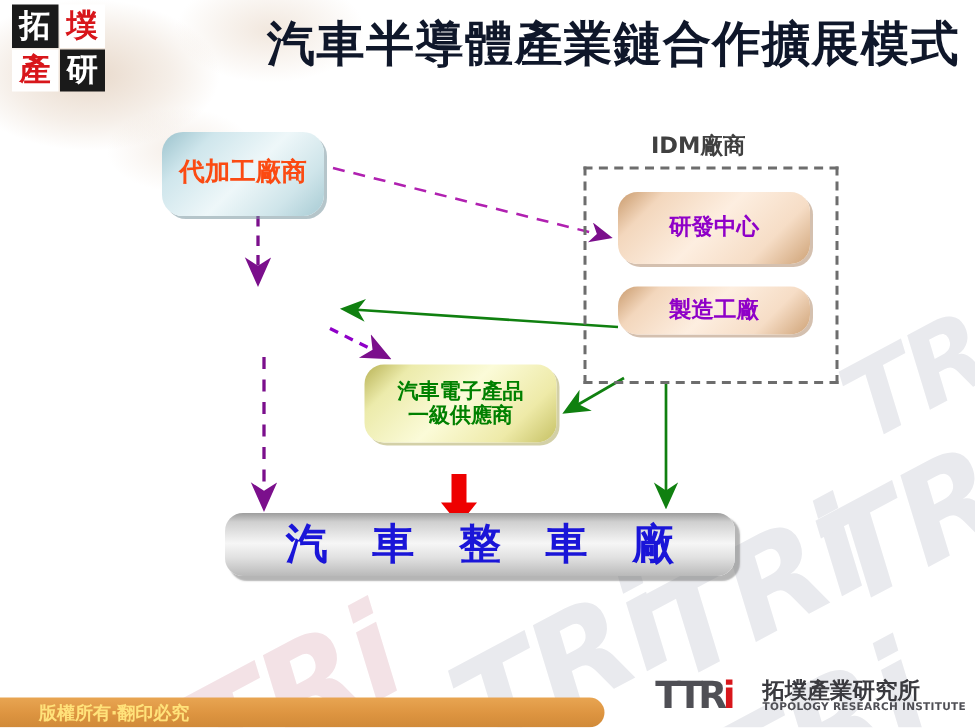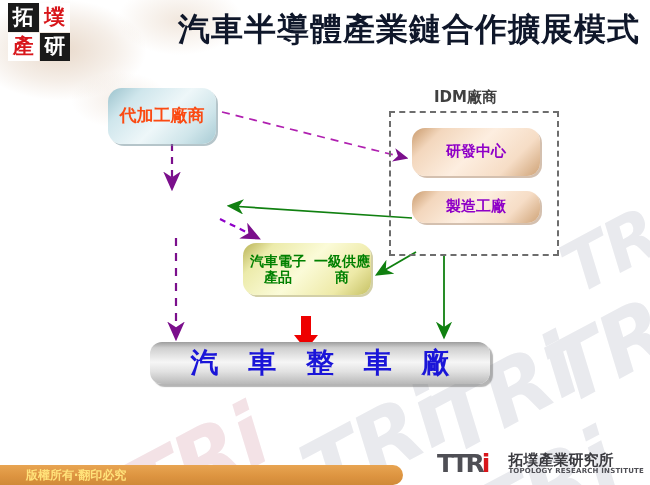--- a/index.html
+++ b/index.html
@@ -271,21 +271,21 @@
 
 
     <div class="box box-peach" style="left:412px; top:62px; width:128px; height:48px;">
       <span>研發中心</span>
     </div>
 
     <div class="box box-peach" style="left:412px; top:125px; width:128px; height:32px;">
       <span>製造工廠</span>
     </div>
 
-    <div class="box box-yellow" style="left:243px; top:177px; width:128px; height:52px; ">
+    <div class="box box-yellow" style="left:243px; top:177px; width:128px; height:52px; flex-direction:column;">
       <span>汽車電子產品</span>
       <span>一級供應商</span>
     </div>
 
     <div class="box box-silver" style="left:150px; top:276px; width:340px; height:42px;">
       <span>汽 車 整 車 廠</span>
     </div>
   </div>
 
 

